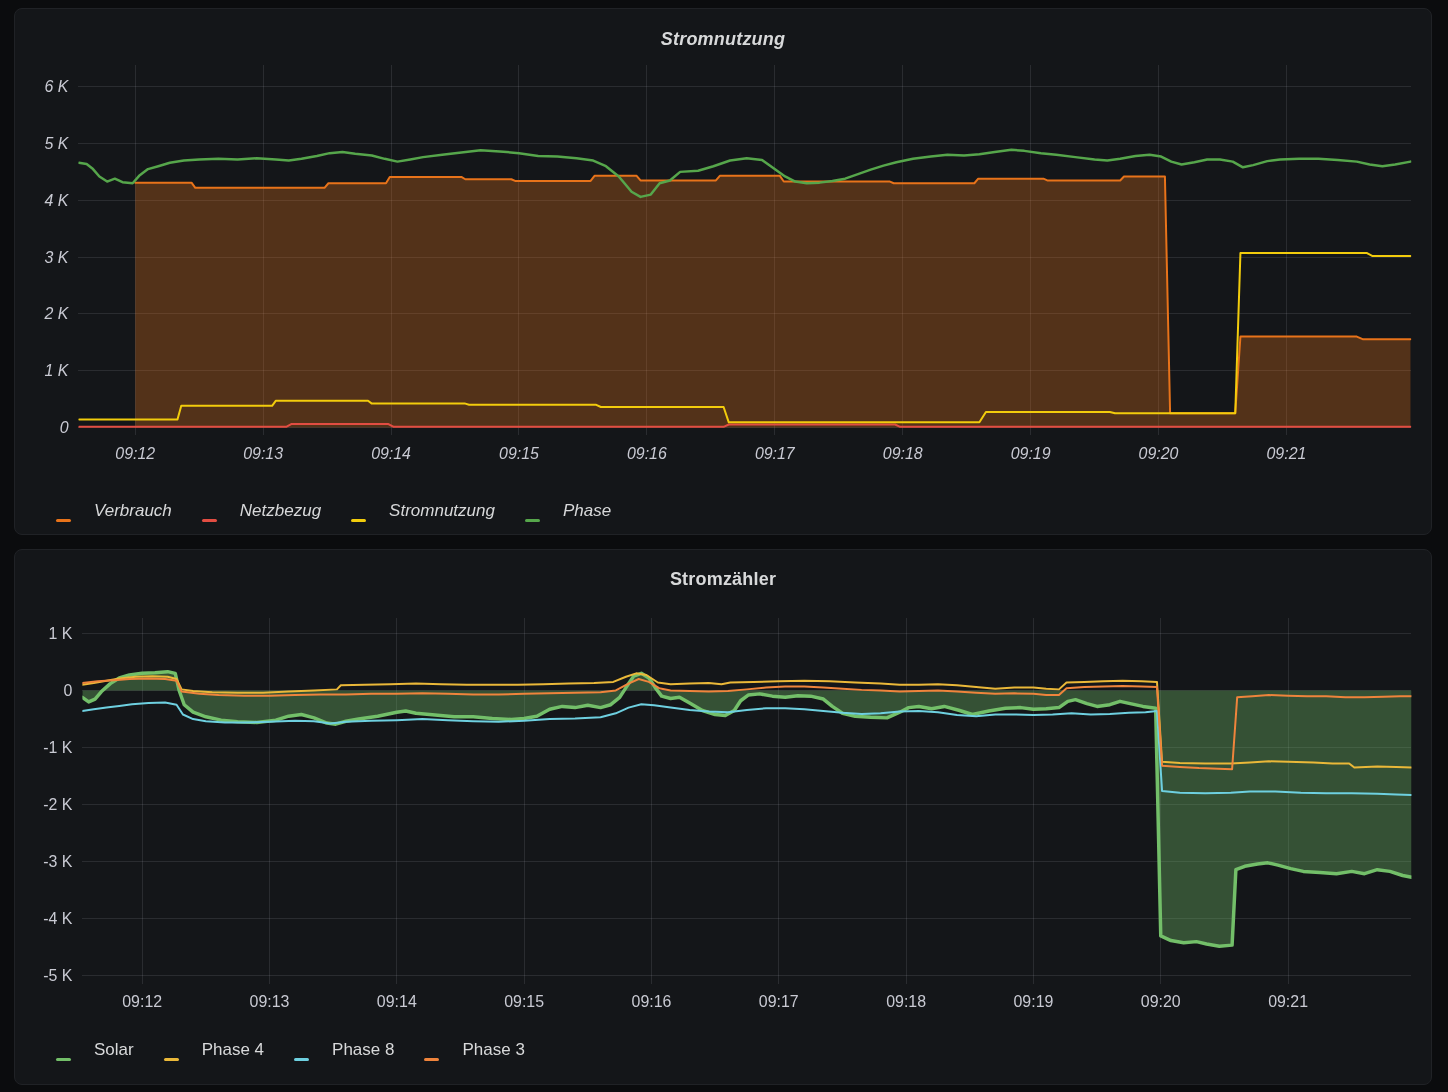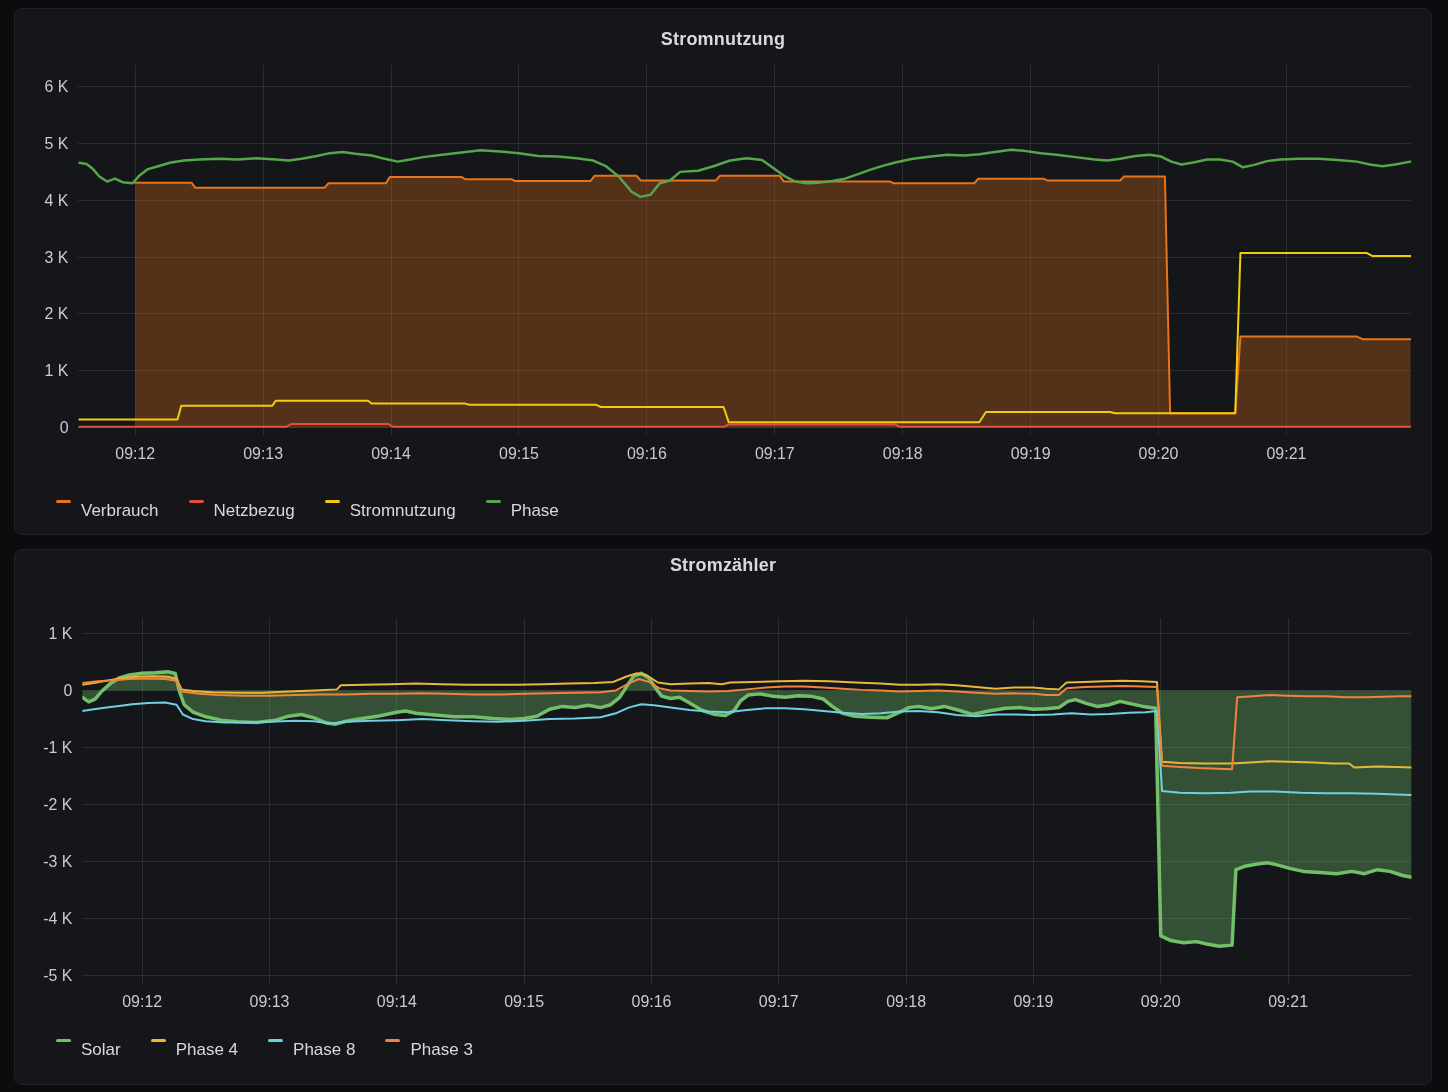--- a/index.html
+++ b/index.html
@@ -13,40 +13,40 @@
   }
   .panel{
     position:relative;
     width:1418px;
     background:#141619;
     border:1px solid #202226;
     border-radius:8px;
     overflow:hidden;
     box-sizing:border-box;
   }
-  .panel-1{height:527px;margin-bottom:14px;}
+  .panel-1{height:527px;margin-bottom:14px;font-style:italic;}
   .panel-2{height:536px;}
   .panel-title{
     position:absolute;left:0;right:0;margin:0;
     text-align:center;
     font-size:18px;font-weight:700;letter-spacing:.2px;
     color:#d8d9da;cursor:pointer;z-index:2;
   }
   .panel-1 .panel-title{top:20px;}
-  .panel-2 .panel-title{top:5px;}
+  .panel-2 .panel-title{top:19px;}
   svg.chart{position:absolute;left:0;top:0;width:100%;height:100%;display:block;}
   .grid{stroke:rgba(204,204,220,0.12);stroke-width:1;}
   text.tick{font-size:16px;fill:#c9cad3;font-family:"Liberation Sans","DejaVu Sans",sans-serif;}
   .legend{
     position:absolute;left:41px;
     display:flex;gap:30px;align-items:center;z-index:2;
   }
   .panel-1 .legend{top:491px;}
   .panel-2 .legend{top:489px;}
-  .legend-item{display:flex;align-items:flex-start;gap:10px;cursor:pointer;}
+  .legend-item{display:flex;align-items:flex-end;gap:23px;cursor:pointer;}
   .swatch{width:15px;height:3px;border-radius:2px;background:#888;flex:0 0 auto;}
   .legend-label{font-size:17px;color:#d8d9da;line-height:22px;}
 </style>
 </head>
 <body>
 
 <div class="page">
 
   <section class="panel panel-1">
     <h2 class="panel-title">Stromnutzung</h2>

